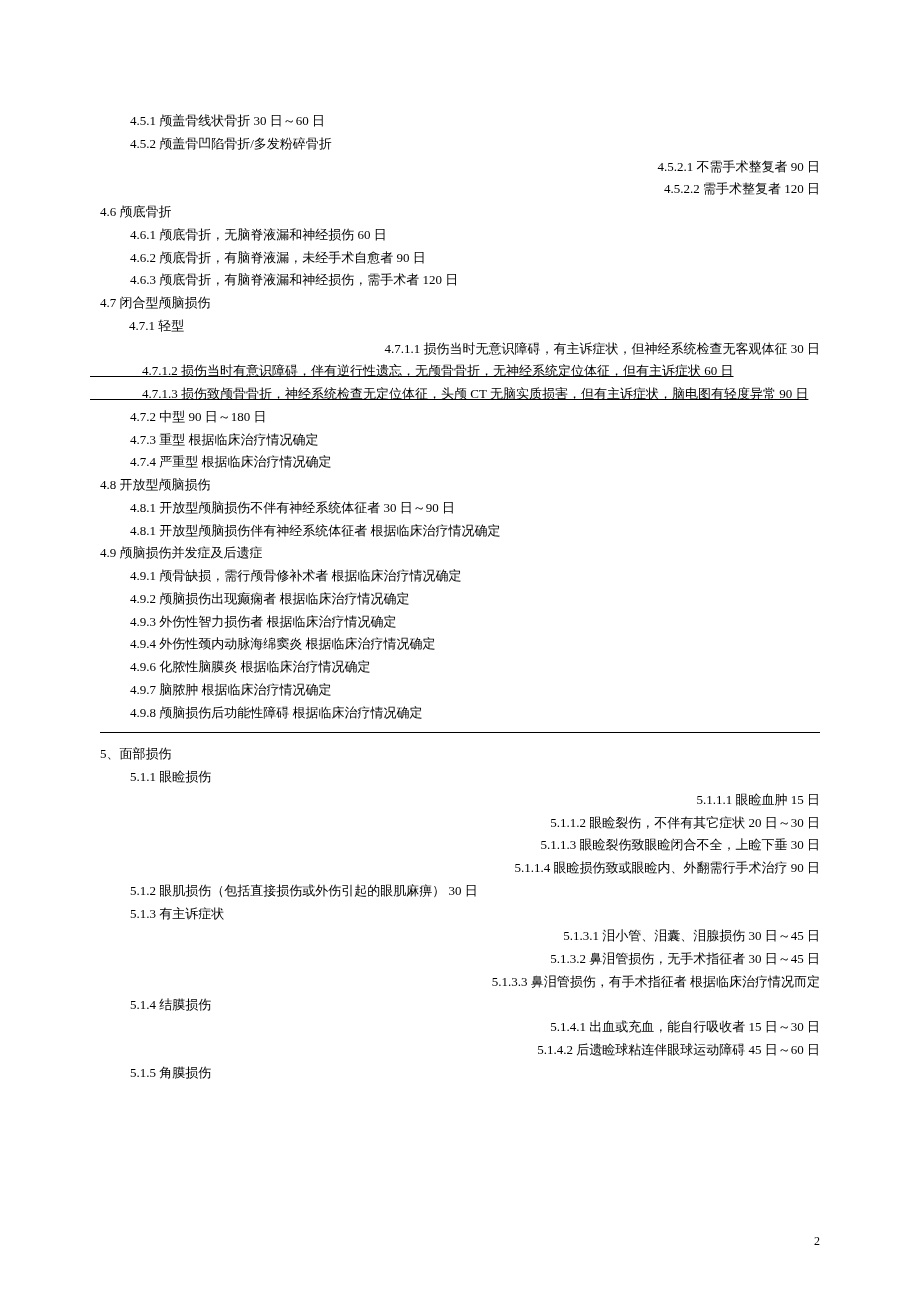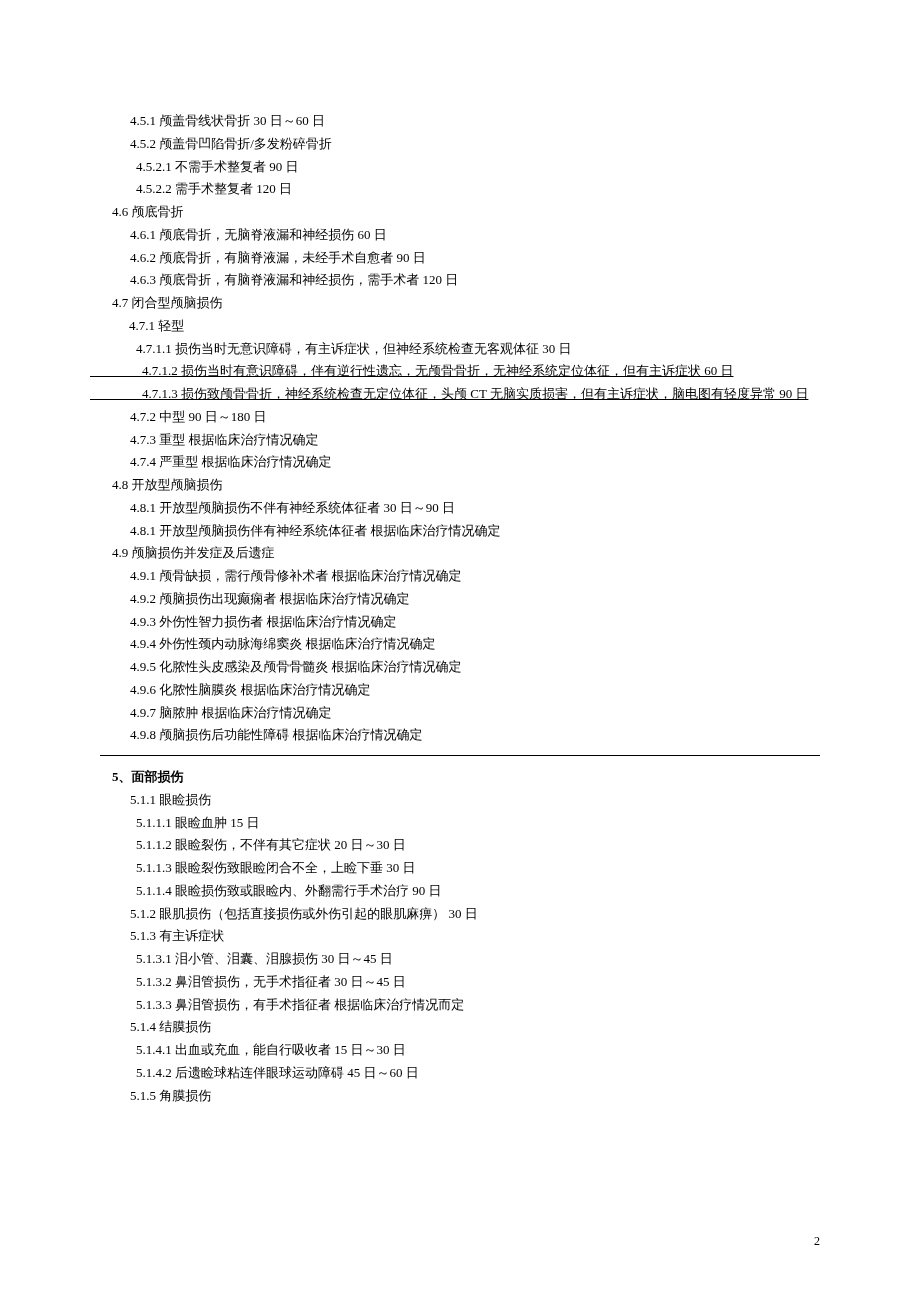--- a/index.html
+++ b/index.html
@@ -1,23 +1,23 @@
 <!DOCTYPE html>
 <html><head>
 <meta charset="utf-8">
 <style>
   body { margin:0; background:#fff; font-family:"SimSun","宋体",serif; font-size:13px; color:#000; line-height:1.75; }
   .page { width:920px; min-height:1302px; box-sizing:border-box; padding:110px 100px 40px 100px; position:relative; }
-  .l1 { margin-left:12px; }
+  .l1 { margin-left:0; }
   .l2 { margin-left:30px; }
-  .l3 { margin-left:36px; }
+  .l3 { margin-left:72px;text-align:right; }
   .l0 { margin-left:-10px;text-decoration:underline; }
   hr.sep { border:none; border-top:1.4px solid #000; margin:8px 0 10px 0; }
   .pagenum { position:absolute; bottom:50px; right:100px; font-size:12px; }
-  b { font-weight:bold;text-align:center; }
+  b { font-weight:normal;text-align:center; }
   .line { display:block; }
 </style>
 </head>
 <body>
 
 <div class="page">
   <div id="block-a">
       <div class="l2 line">4.5.1 颅盖骨线状骨折 30 日～60 日</div>
       <div class="l2 line">4.5.2 颅盖骨凹陷骨折/多发粉碎骨折</div>
       <div class="l3 line">4.5.2.1 不需手术整复者 90 日</div>
@@ -35,21 +35,20 @@
       <div class="l2 line">4.7.3 重型 根据临床治疗情况确定</div>
       <div class="l2 line">4.7.4 严重型 根据临床治疗情况确定</div>
       <div class="l1 line">4.8 开放型颅脑损伤</div>
       <div class="l2 line">4.8.1 开放型颅脑损伤不伴有神经系统体征者 30 日～90 日</div>
       <div class="l2 line">4.8.1 开放型颅脑损伤伴有神经系统体征者 根据临床治疗情况确定</div>
       <div class="l1 line">4.9 颅脑损伤并发症及后遗症</div>
       <div class="l2 line">4.9.1 颅骨缺损，需行颅骨修补术者 根据临床治疗情况确定</div>
       <div class="l2 line">4.9.2 颅脑损伤出现癫痫者 根据临床治疗情况确定</div>
       <div class="l2 line">4.9.3 外伤性智力损伤者 根据临床治疗情况确定</div>
       <div class="l2 line">4.9.4 外伤性颈内动脉海绵窦炎 根据临床治疗情况确定</div>
-      <div class="l2 line">4.9.5 化脓性头皮感染及颅骨骨髓炎 根据临床治疗情况确定</div>
       <div class="l2 line">4.9.6 化脓性脑膜炎 根据临床治疗情况确定</div>
       <div class="l2 line">4.9.7 脑脓肿 根据临床治疗情况确定</div>
       <div class="l2 line">4.9.8 颅脑损伤后功能性障碍 根据临床治疗情况确定</div>
     </div>
   <hr class="sep">
   <div class="l1 line"><b>5、面部损伤</b></div>
   <div id="block-b">
       <div class="l2 line">5.1.1 眼睑损伤</div>
       <div class="l3 line">5.1.1.1 眼睑血肿 15 日</div>
       <div class="l3 line">5.1.1.2 眼睑裂伤，不伴有其它症状 20 日～30 日</div>

